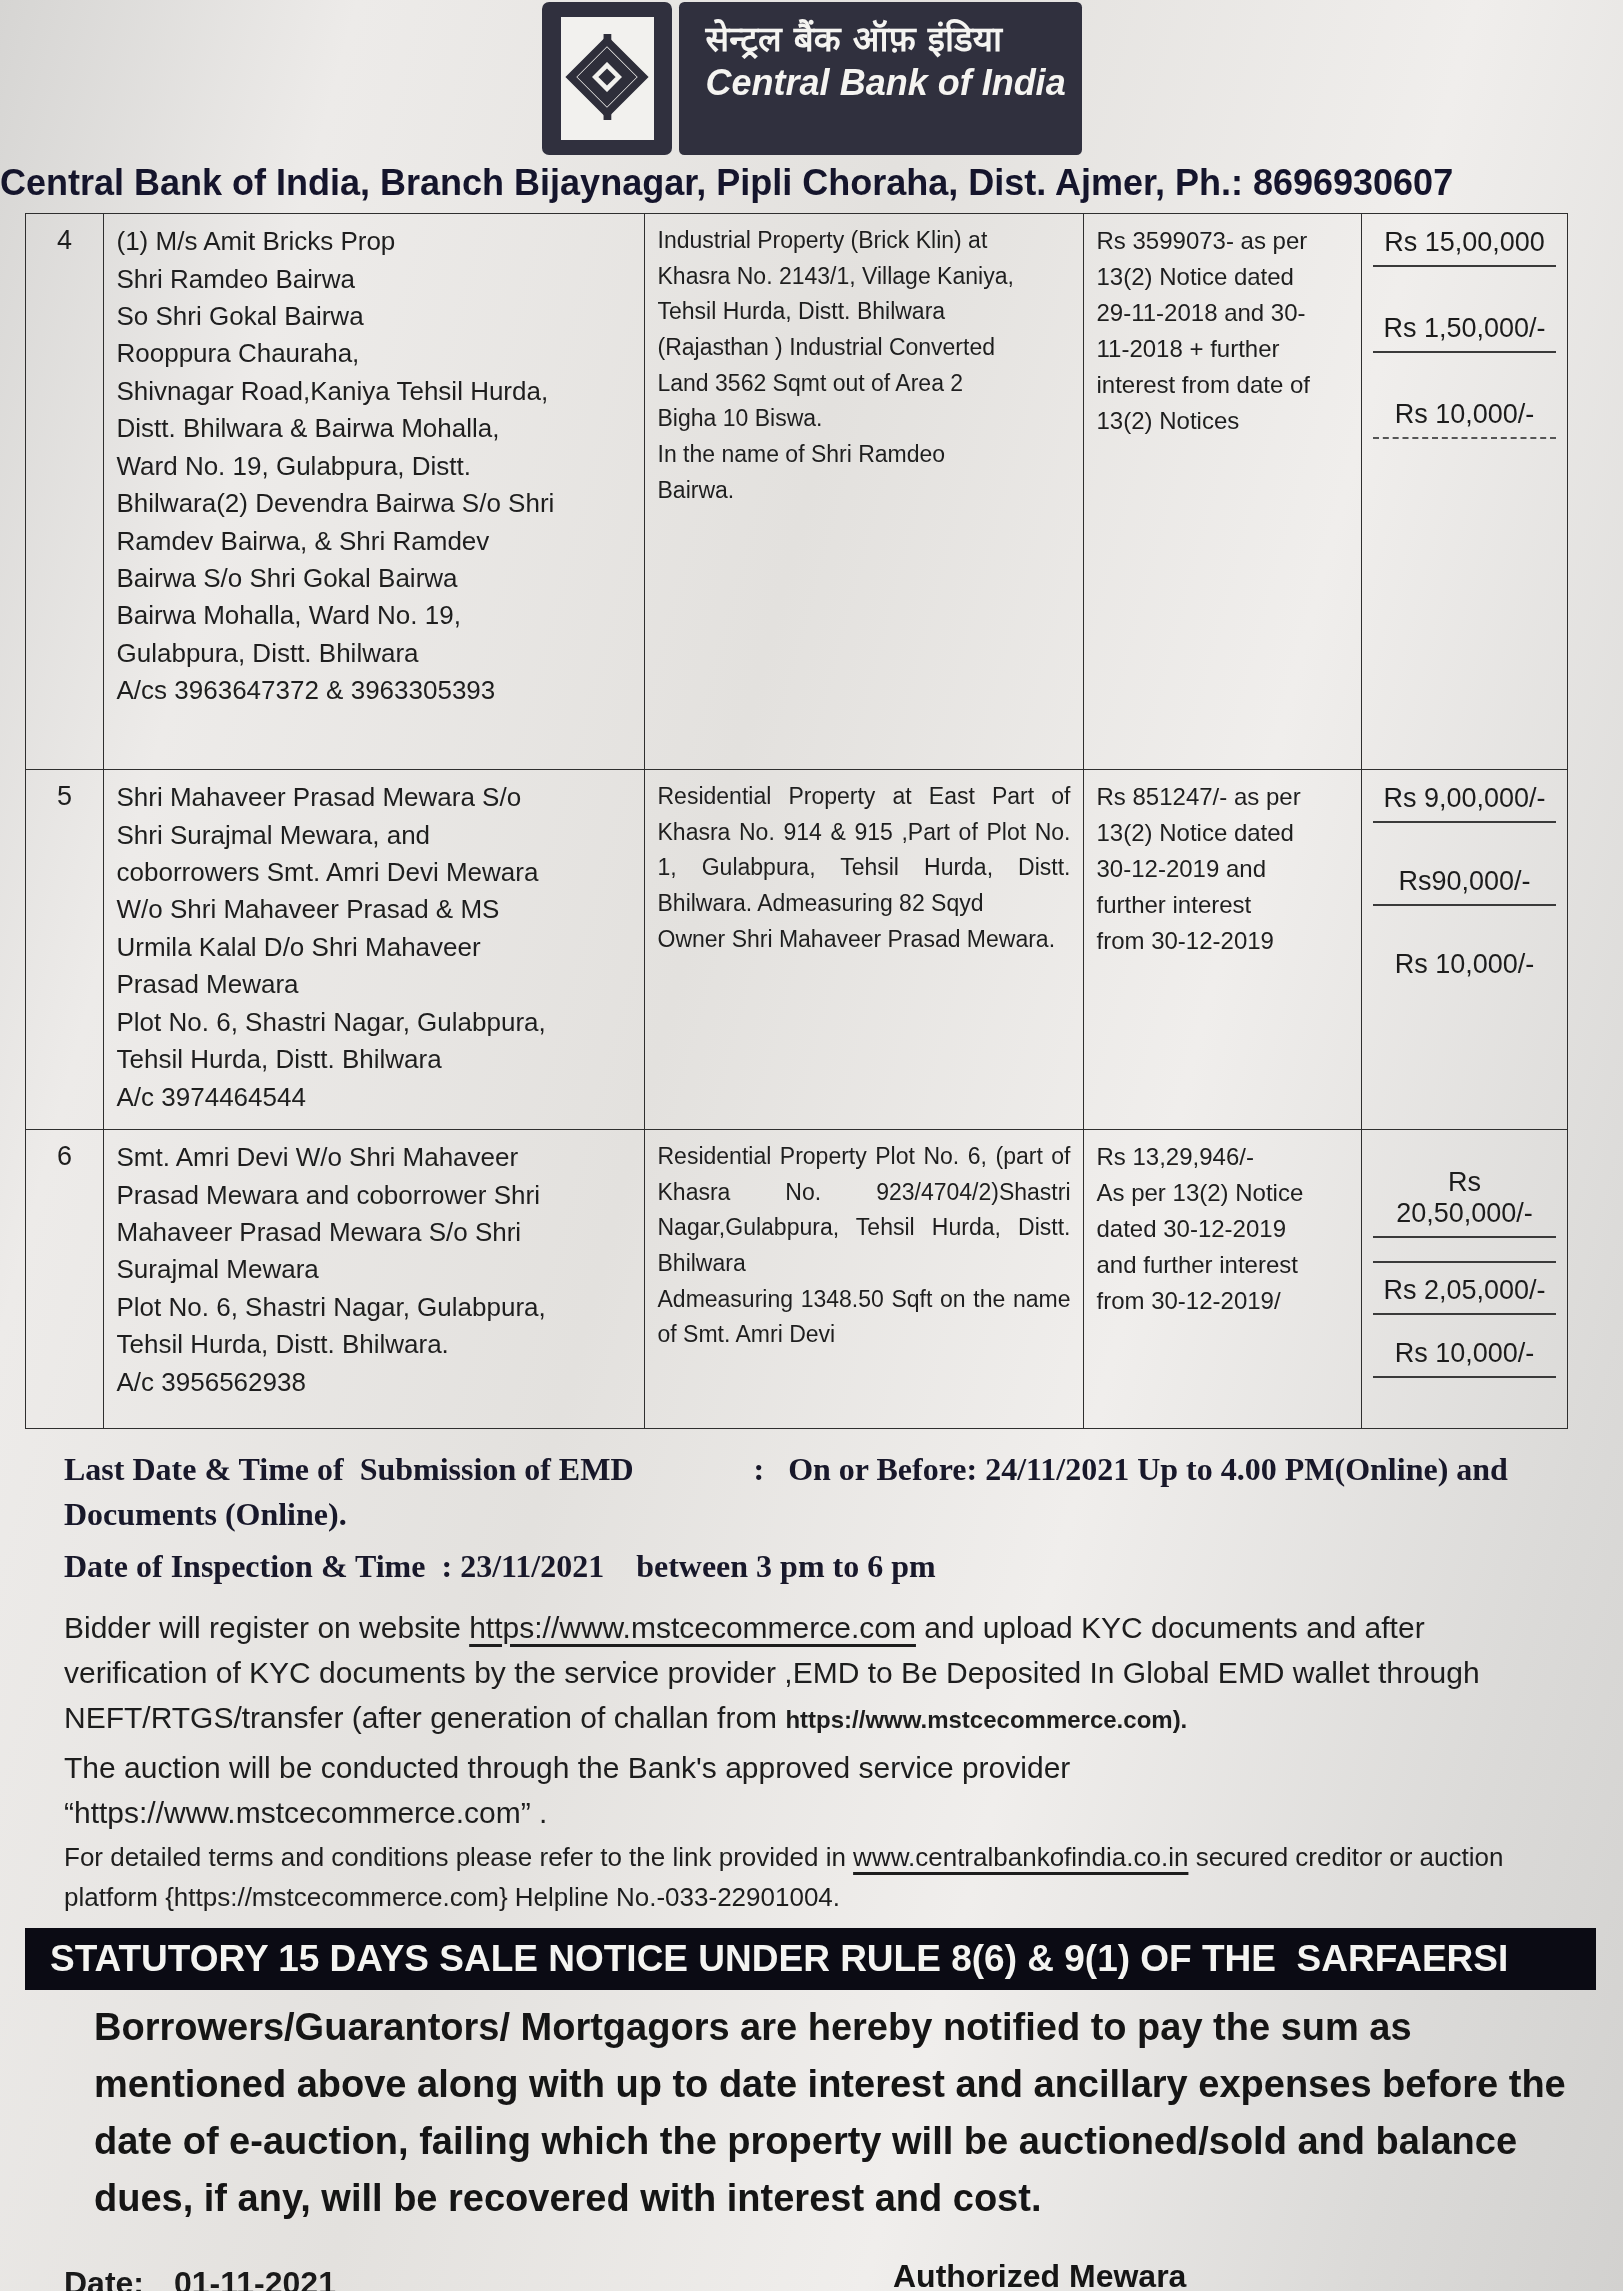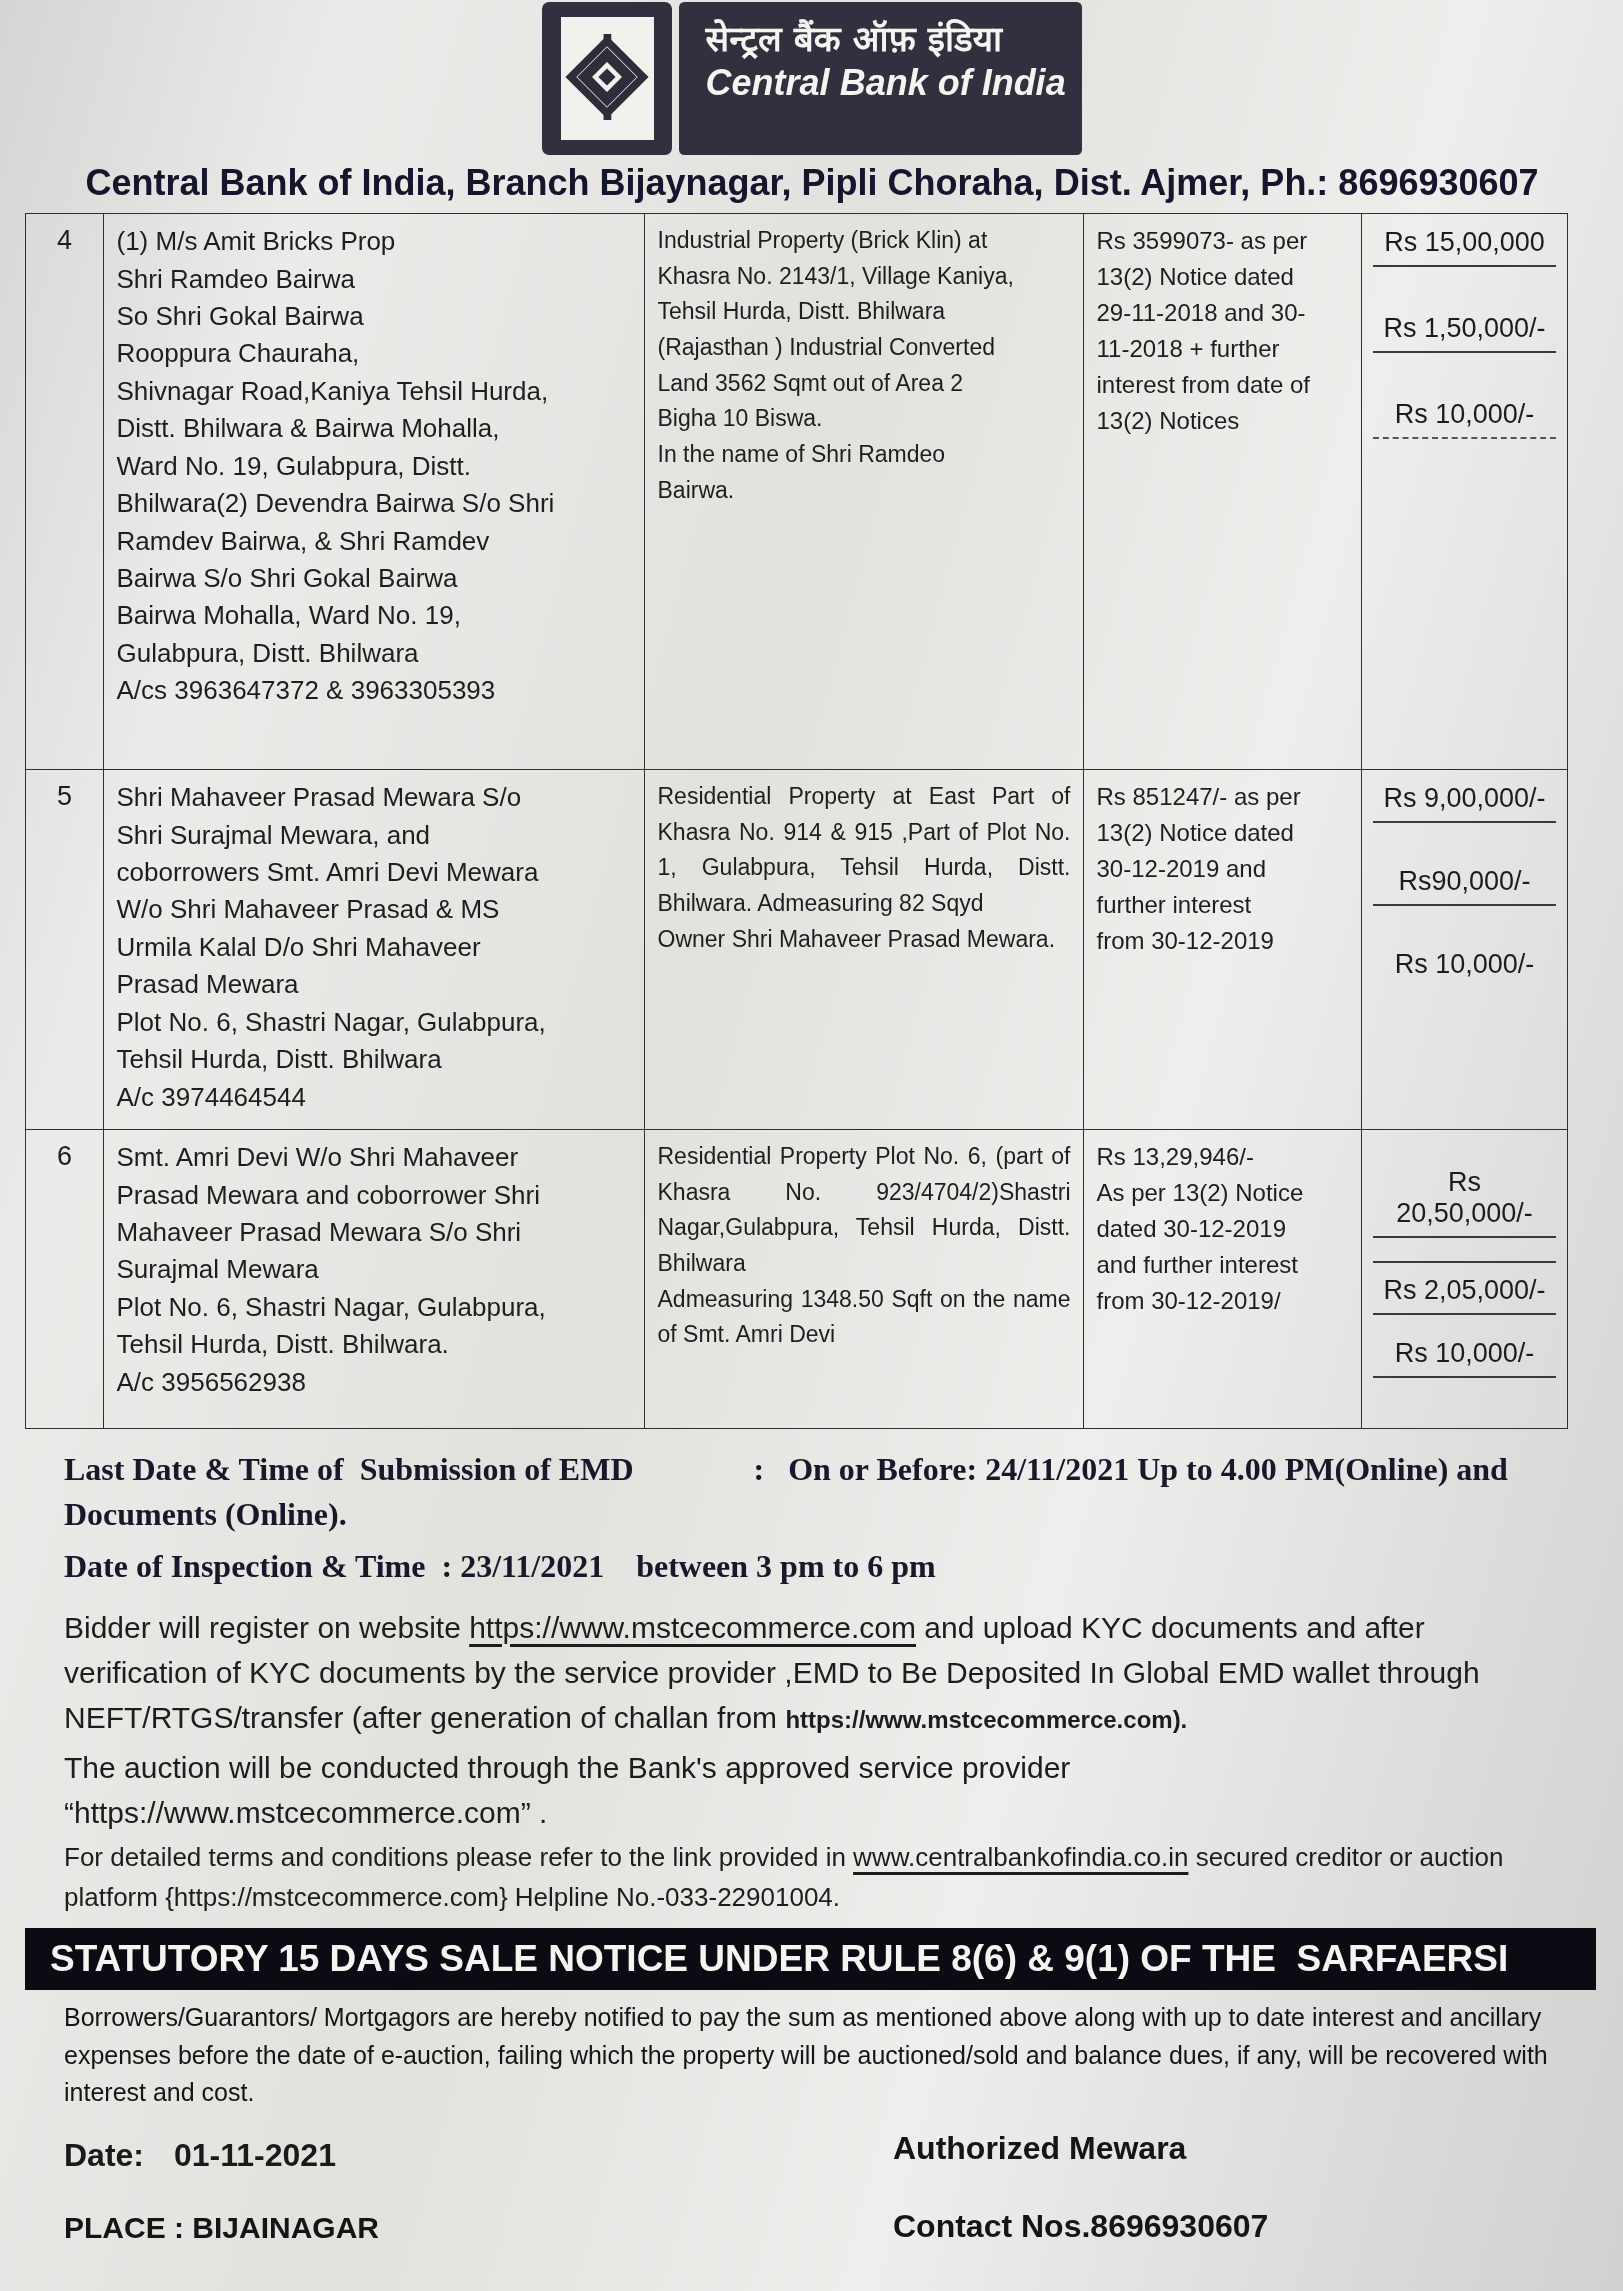--- a/index.html
+++ b/index.html
@@ -10,21 +10,21 @@
   }
   
   .logo-wrap{display:flex;justify-content:center;padding-top:2px;}
   .logo{display:flex;align-items:stretch;height:153px;}
   .logo-iconbox{width:130px;background:#30303e;border-radius:7.1px;display:flex;align-items:center;justify-content:center;}
   .logo-iconinner{width:93px;height:123px;background:#f2f1ee;display:flex;align-items:center;justify-content:center;}
   .logo-textbox{width:403px;background:#30303e;border-radius:5.3px;margin-left:6.2px;padding:16px 0 0 27px;box-sizing:border-box;}
   .logo-hindi{color:#f5f4f1;font-weight:bold;font-size:35px;line-height:1.2;font-family:"DejaVu Sans",sans-serif;}
   .logo-english{color:#f5f4f1;font-weight:bold;font-style:italic;font-size:36px;line-height:1.3;}
   .branch-line{
-    text-align:center;margin-top:7.1px;font-weight:bold;font-size:36px;color:#15152c;
+    text-align:left;margin-top:7.1px;font-weight:bold;font-size:36px;color:#15152c;
     letter-spacing:0px;white-space:pre-wrap;
   }
   
   table.auction{border-collapse:collapse;table-layout:fixed;width:1542px;margin:9px 57px 0 25px;}
   table.auction td{border:1.8px solid #2f2f2f;vertical-align:top;box-sizing:border-box;}
   td.sr{text-align:center;font-size:27px;padding-top:10.7px;color:#1e1e1e;}
   .cell{padding:9px 12.5px;white-space:pre-line;color:#1e1e1e;}
   .borrower{font-size:26px;line-height:1.44;}
   .property{font-size:23px;line-height:1.55;}
   .property.justify{text-align:justify;}
@@ -46,21 +46,21 @@
   .inspect{margin-top:7.1px;}
   .para{font-size:30px;line-height:1.5;margin:16px 0 0 0;white-space:pre-wrap;color:#1d1d1d;}
   .para2{margin-top:5.3px;}
   .para3{font-size:26px;margin-top:2px;line-height:1.55;}
   .link-u{text-decoration:underline;text-underline-offset:6.2px;text-decoration-thickness:2.7px;}
   .small-url{font-size:24px;font-weight:bold;}
   .banner{
     margin:10.7px 28.5px 0 25px;background:#0b0b14;color:#f4f4f1;font-weight:bold;
     font-size:37px;line-height:62px;height:62px;padding-left:25px;white-space:pre-wrap;overflow:hidden;
   }
-  .para4{font-size:25px;font-weight:400;line-height:1.5;margin-top:9px;color:#151515;white-space:pre-wrap;}
+  .para4{font-size:38px;font-weight:700;line-height:1.5;margin-top:9px;color:#151515;white-space:pre-wrap;margin-left:30px;}
   
   .footer{position:relative;margin-top:21.4px;height:116px;font-weight:bold;}
   .f-line1{font-size:32px;color:#1a1a1a;}
   .f-val{margin-left:30px;}
   .f-place{font-size:30px;margin-top:37px;color:#151515;}
   .f-right{position:absolute;left:829px;top:-7.1px;display:flex;flex-direction:column;gap:41px;font-size:32px;color:#151515;}
 </style>
 </head>
 <body>
 

